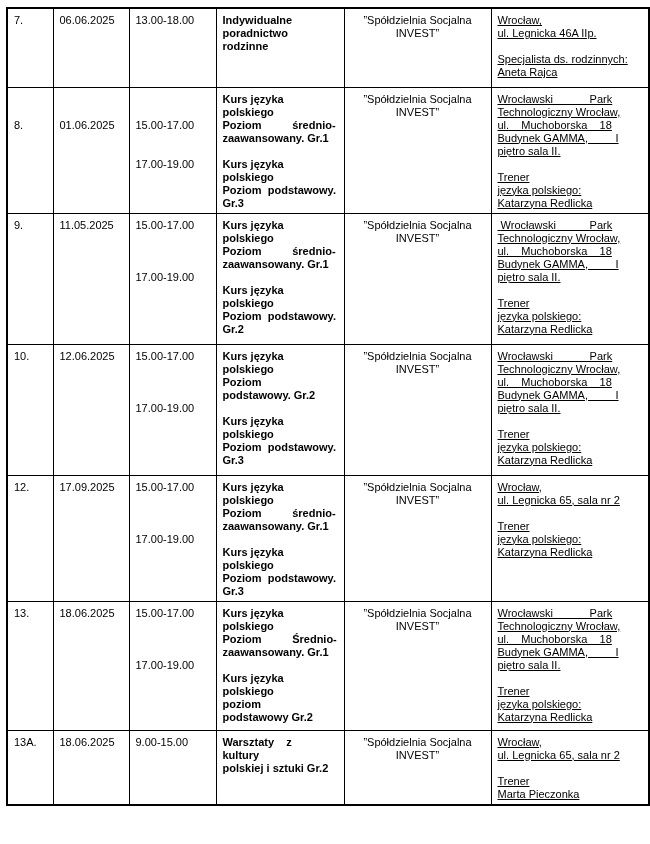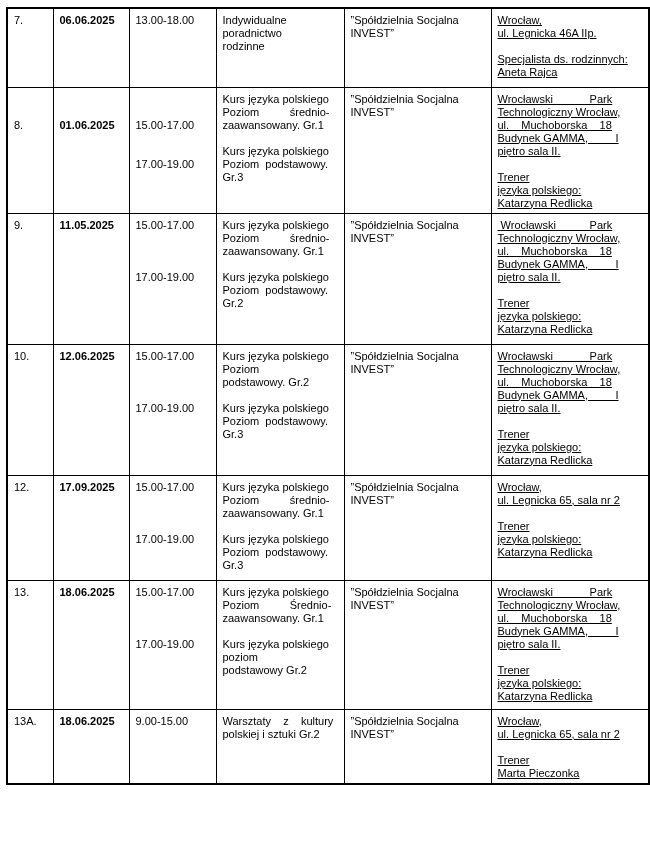--- a/index.html
+++ b/index.html
@@ -30,24 +30,24 @@
     border: 1px solid #000000;
     vertical-align: top;
     white-space: pre-wrap;
     word-wrap: break-word;
     font-size: 11px;
     line-height: 13px;
     padding: 5px 6px 3px 6px;
     overflow: hidden;
   }
   td.col-no   { padding-left: 8px; }
-  td.col-date { padding-left: 10px; font-weight: bold; }
+  td.col-date { padding-left: 10px; }
   td.col-time { padding-left: 7px; }
-  td.col-activity { padding-left: 7px; padding-right: 5px; }
-  td.col-org  { padding-left: 4px; padding-right: 4px; padding-top: 8px; }
+  td.col-activity { padding-left: 7px; padding-right: 5px; font-weight: bold; }
+  td.col-org  { text-align: center; padding-left: 4px; padding-right: 4px; padding-top: 8px; }
   td.col-place { padding-left: 7px; padding-right: 5px; text-decoration: underline; }
 
   tr.row-1 { height: 79px; }
   tr.row-2 { height: 123px; }
   tr.row-3 { height: 131px; }
   tr.row-4 { height: 131px; }
   tr.row-5 { height: 67px; }
   tr.row-6 { height: 105px; }
   tr.row-7 { height: 129px; }
   tr.row-8 { height: 66px; }

